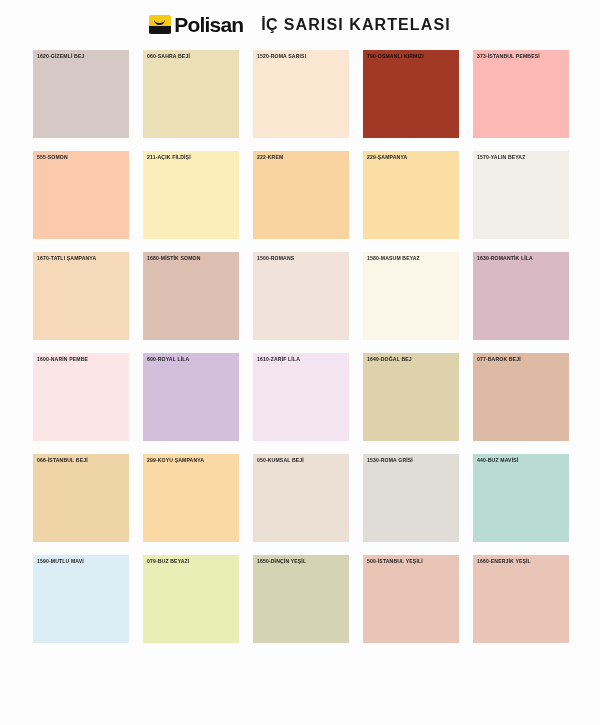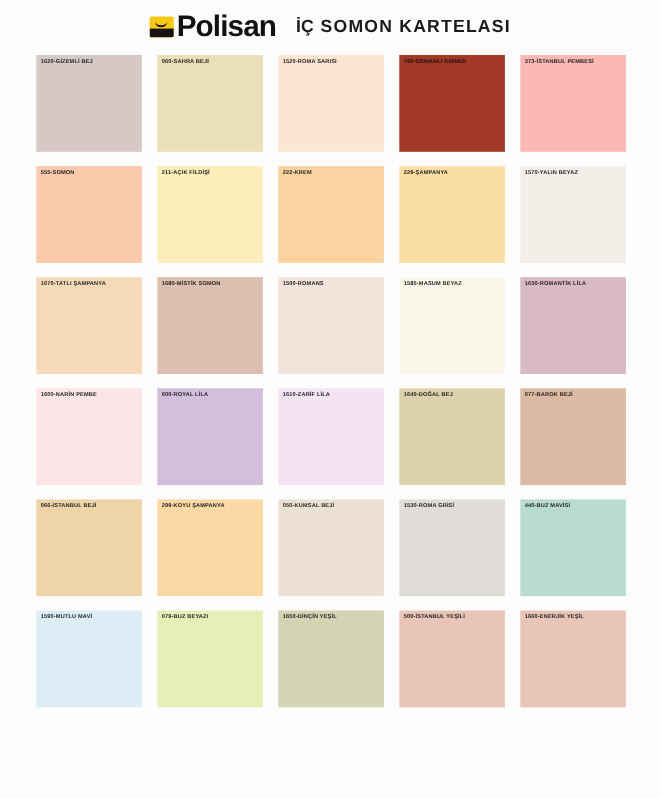--- a/index.html
+++ b/index.html
@@ -62,21 +62,21 @@
     position: absolute;
     left: 5px;
     top: 4px;
     width: 11px;
     height: 4px;
     border-bottom: 2px solid #141414;
     border-radius: 0 0 8px 8px;
   }
 
   .brand-name {
-    font-size: 27px;
+    font-size: 21px;
     font-weight: bold;
     color: #111111;
     letter-spacing: -0.8px;
     line-height: 1;
   }
 
   .header-title {
     font-size: 16px;
     font-weight: bold;
     color: #1a1a1a;
@@ -131,21 +131,21 @@
 <body>
 
 <div class="page">
 
   <div class="header">
     <div class="brand-block">
       <span class="brand-mark"></span>
       <span class="brand-name">Polisan</span>
     </div>
     <div class="header-title">
-      <span class="lead">İÇ</span><span>SOMON KARTELASI</span>
+      <span class="lead">İÇ</span><span>SARISI KARTELASI</span>
     </div>
   </div>
 
   <div class="grid" id="swatch-grid">
       <div class="swatch" style="background: rgb(214, 200, 197);">
         <div class="swatch-label">1620-GİZEMLİ BEJ</div>
       </div>
       <div class="swatch" style="background: rgb(234, 223, 182);">
         <div class="swatch-label">060-SAHRA BEJİ</div>
       </div>

